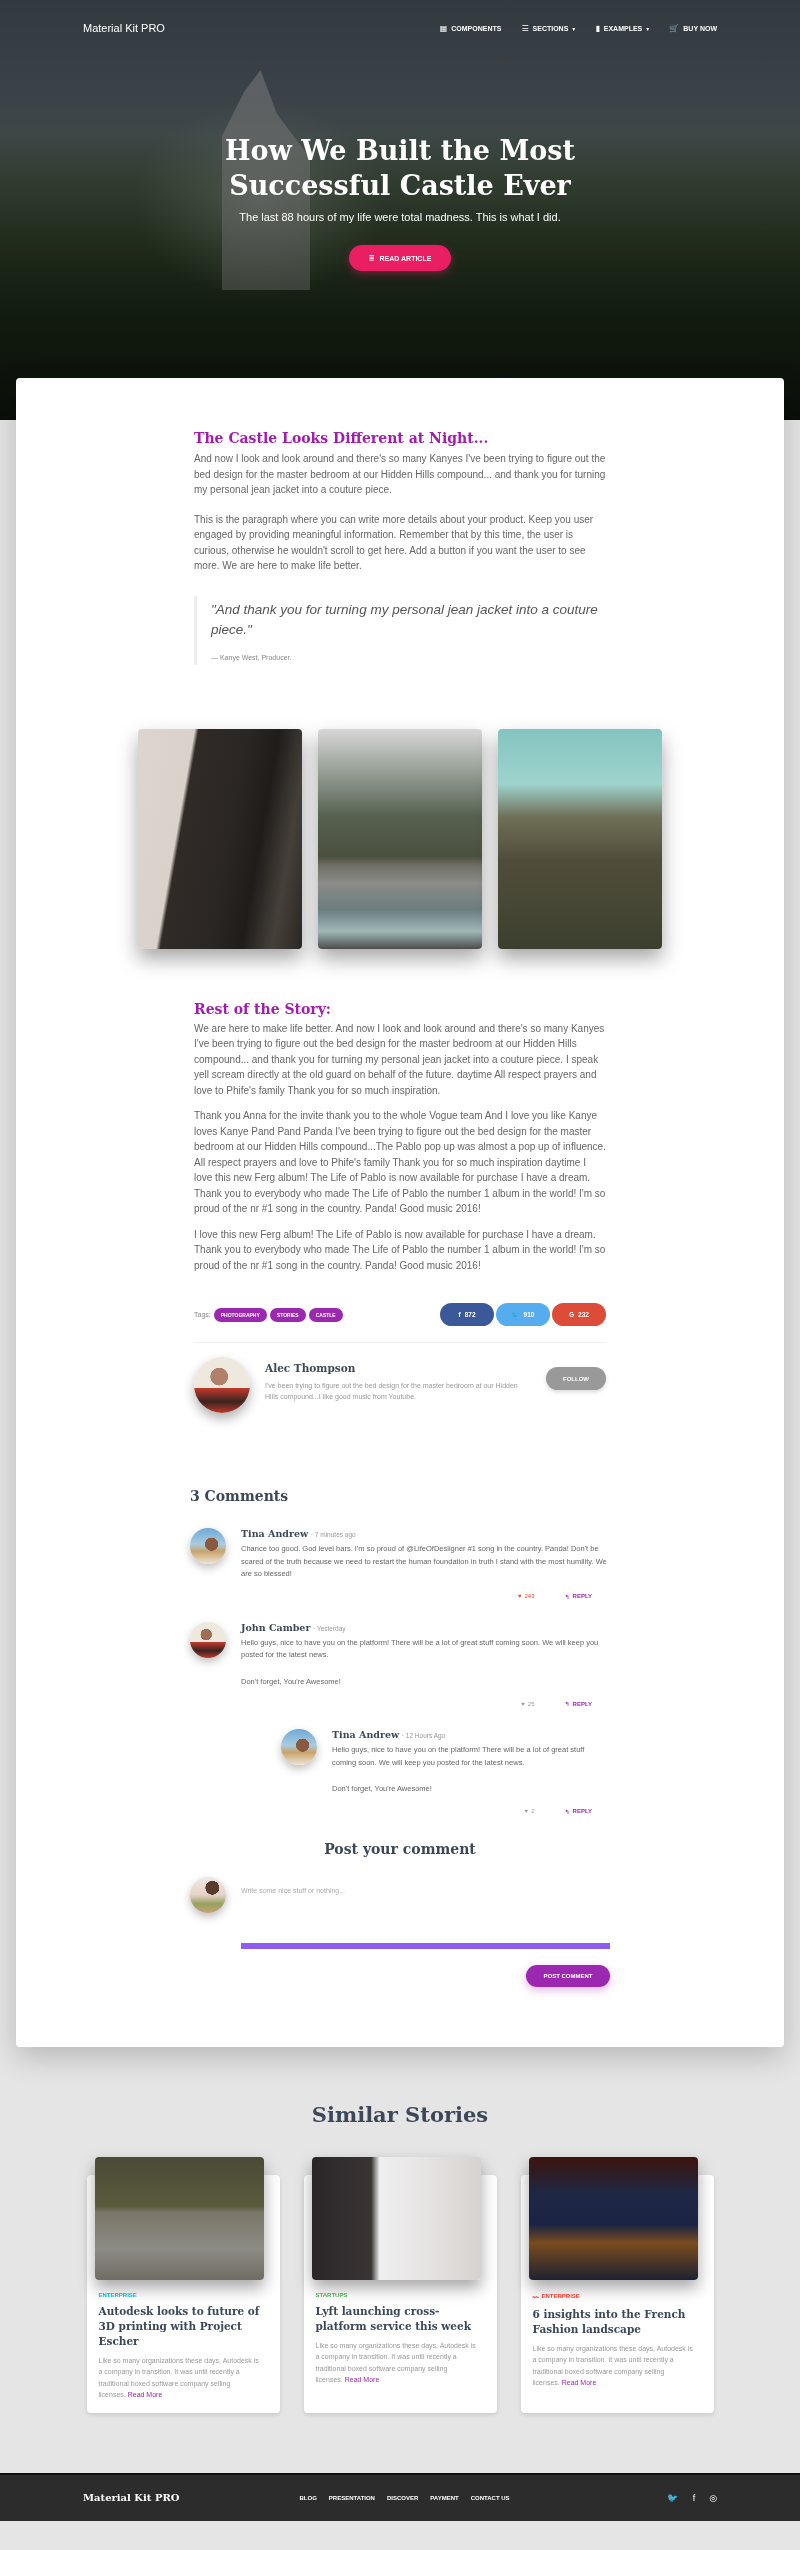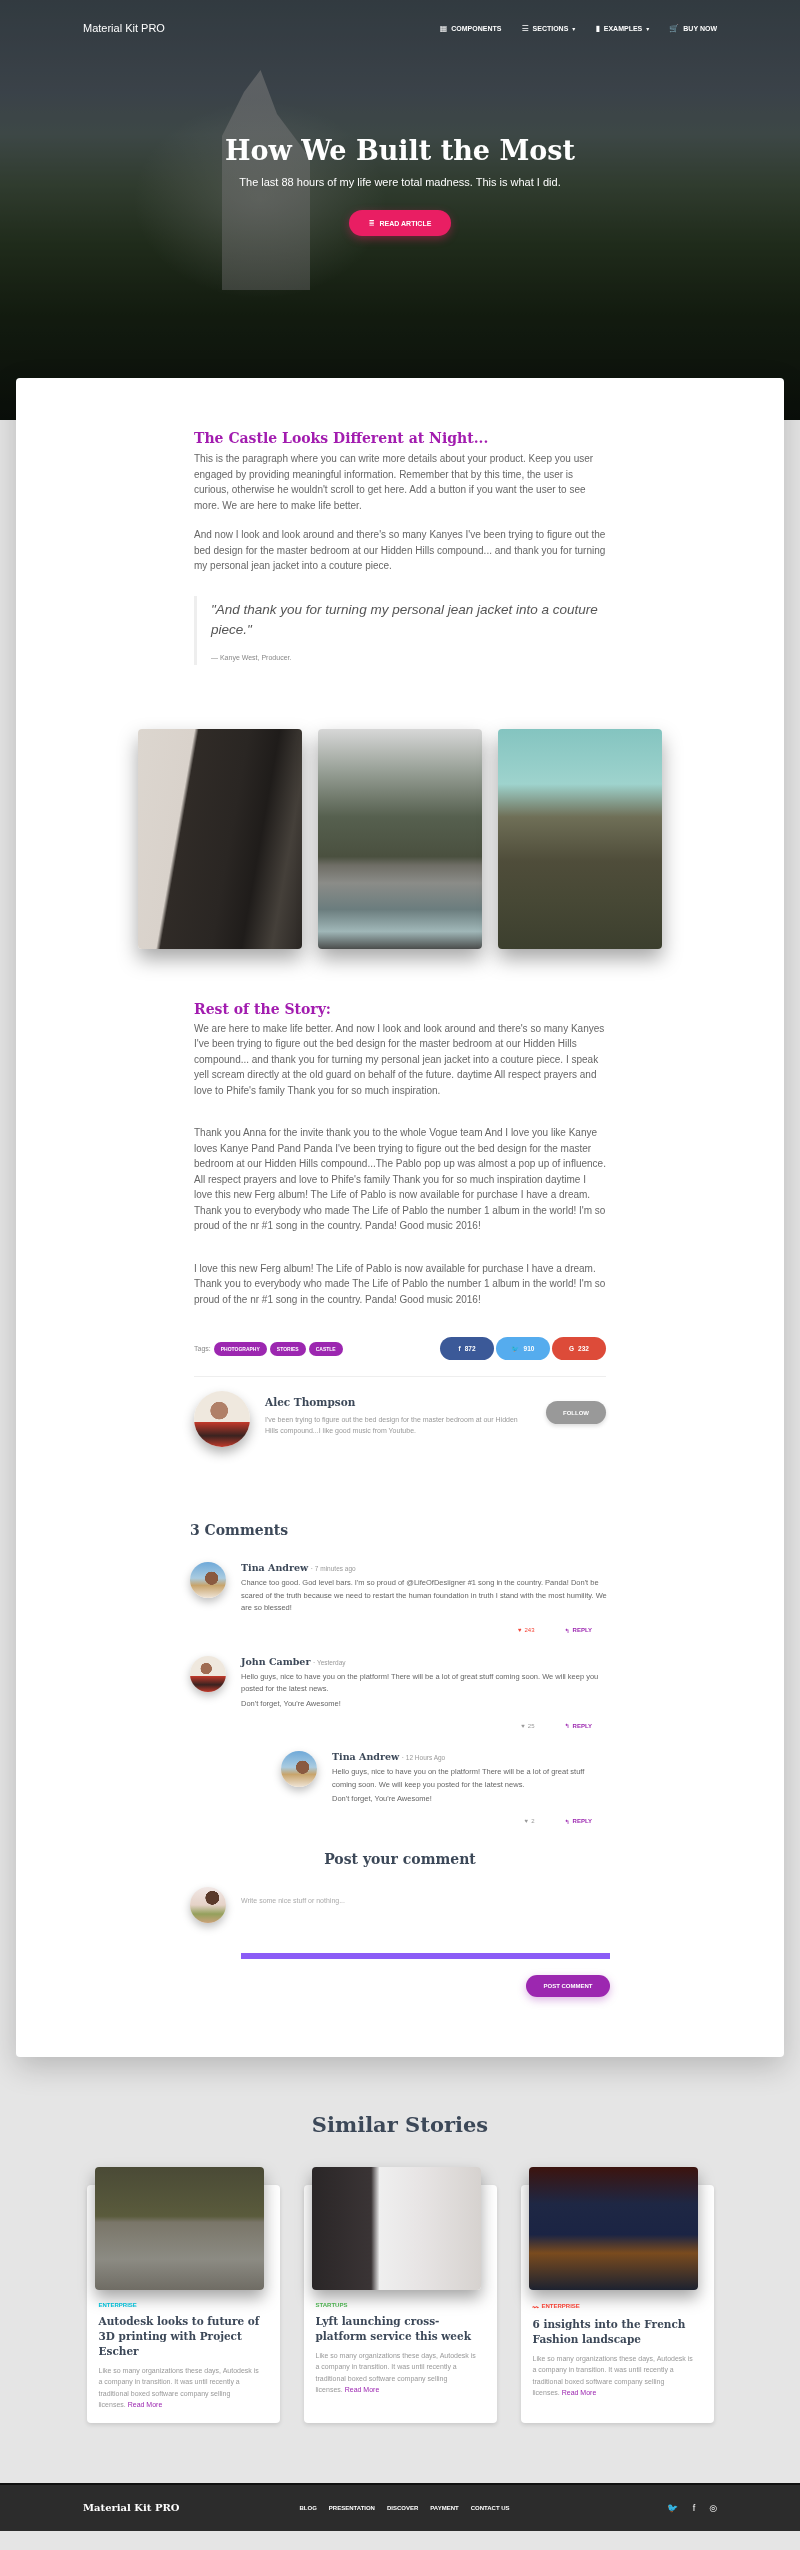--- a/index.html
+++ b/index.html
@@ -42,21 +42,21 @@
   blockquote .a { font-size: 7px; color: #888; margin-top: 14px; }
 
   .gallery { display: flex; justify-content: center; gap: 16px; margin-top: 64px; }
   .gal-img { width: 164px; height: 220px; border-radius: 4px; box-shadow: 0 10px 20px rgba(0,0,0,0.35); }
   .g1 { background: linear-gradient(100deg, #dcd6cf 0%, #d9d2cb 28%, #302b27 30%, #2a2623 55%, #1f1c1a 70%, #45403a 85%, #2b2724 100%); }
   .g2 { background: linear-gradient(180deg, #d7d7d7 0%, #9ba39a 18%, #56604f 40%, #4a503f 58%, #6f6e66 62%, #8b8c88 70%, #6b7d7e 82%, #a0b7b8 92%, #4b4d4c 100%); }
   .g3 { background: linear-gradient(180deg, #84c4c0 0%, #9ed3cd 25%, #6f6f57 40%, #4f4d3a 60%, #474835 78%, #3c3f2e 100%); }
 
   .sec2 { margin-top: 52px; }
   .sec2 h3 { margin-bottom: 4px; }
-  .sec2 p + p { margin-top: 27px; }
+  .sec2 p + p { margin-top: 10px; }
 
   .tags-row { display: flex; align-items: center; margin-top: 30px; padding-bottom: 16px; border-bottom: 1px solid #eee; }
   .tags-label { font-size: 7px; color: #888; margin-right: 3px; }
   .tag { display: inline-block; background: #9c27b0; color: #fff; font-size: 5px; font-weight: bold; padding: 4px 7px; border-radius: 8px; margin-right: 3px; text-transform: uppercase; }
   .shares { margin-left: auto; display: flex; gap: 2px; }
   .share { display: flex; align-items: center; justify-content: center; gap: 4px; width: 54px; height: 23px; border-radius: 12px; color: #fff; font-size: 6.5px; font-weight: bold; }
   .share.fb { background: #3b5998; }
   .share.tw { background: #55acee; }
   .share.gp { background: #dd4b39; }
 
@@ -73,21 +73,21 @@
   .comment { display: flex; }
   .c-avatar { width: 36px; height: 36px; border-radius: 50%; flex: 0 0 auto; box-shadow: 0 4px 8px rgba(0,0,0,0.25); }
   .av-tina { background: radial-gradient(circle at 60% 45%, #8a5a40 0 22%, transparent 23%), linear-gradient(180deg, #6fa9d8 0%, #a9cbe0 45%, #c8a46b 65%, #efe4d6 100%); }
   .av-john { background: radial-gradient(circle at 45% 35%, #a06c52 0 18%, transparent 19%), linear-gradient(180deg, #efe8de 0%, #efe8de 55%, #c0392b 56%, #3a2320 80%, #c0392b 100%); }
   .av-me { background: radial-gradient(circle at 62% 30%, #5a3a2a 0 20%, transparent 21%), linear-gradient(180deg, #f1e8e6 0%, #e5d2c7 50%, #94a05c 75%, #caa27a 100%); }
   .c-body { margin-left: 15px; flex: 1; }
   .c-head { font-size: 9.5px; }
   .c-name { font-weight: bold; color: #3c4858; }
   .c-time { font-size: 6.5px; color: #999; }
   .c-text { font-size: 7.5px; line-height: 12.5px; color: #666; margin-top: 4px; }
-  .c-text + .c-text { margin-top: 2px; }
+  .c-text + .c-text { margin-top: 14px; }
   .c-actions { display: flex; justify-content: flex-end; gap: 30px; margin-top: 12px; padding-right: 18px; font-size: 6px; }
   .c-like { display: flex; align-items: center; gap: 3px; color: #999; }
   .c-like.active { color: #f44336; }
   .c-reply { color: #9c27b0; font-weight: bold; display: flex; align-items: center; gap: 3px; }
   .comment + .comment { margin-top: 22px; }
   .comment.nested { margin-left: 58px; }
 
   .post-title { text-align: center; font-size: 14px; font-weight: bold; color: #3c4858; margin-top: 26px; margin-bottom: 20px; }
   .post-row { display: flex; }
   .post-field { margin-left: 15px; flex: 1; }
@@ -142,34 +142,35 @@
       </a>
       <a class="nav-link">
         <span class="ico">🛒</span>
         <span>Buy Now</span>
       </a>
     </div>
   </nav>
   <div class="hero-content">
     <h1 class="hero-title serif">
       <span>How We Built the Most</span><br>
+      <span>Successful Castle Ever</span>
     </h1>
     <p class="hero-sub">The last 88 hours of my life were total madness. This is what I did.</p>
     <a class="btn-read">
       <span>≣</span>
       <span>READ ARTICLE</span>
     </a>
   </div>
 </header>
 
 <main class="main">
   <section class="col sec1">
     <h3 class="sec-title serif">The Castle Looks Different at Night...</h3>
+    <p class="body">And now I look and look around and there's so many Kanyes I've been trying to figure out the bed design for the master bedroom at our Hidden Hills compound... and thank you for turning my personal jean jacket into a couture piece.</p>
     <p class="body">This is the paragraph where you can write more details about your product. Keep you user engaged by providing meaningful information. Remember that by this time, the user is curious, otherwise he wouldn't scroll to get here. Add a button if you want the user to see more. We are here to make life better.</p>
-    <p class="body">And now I look and look around and there's so many Kanyes I've been trying to figure out the bed design for the master bedroom at our Hidden Hills compound... and thank you for turning my personal jean jacket into a couture piece.</p>
     <blockquote>
       <p class="q">"And thank you for turning my personal jean jacket into a couture piece."</p>
       <p class="a">— Kanye West, Producer.</p>
     </blockquote>
   </section>
 
   <div class="gallery">
     <div class="gal-img g1"></div>
     <div class="gal-img g2"></div>
     <div class="gal-img g3"></div>

